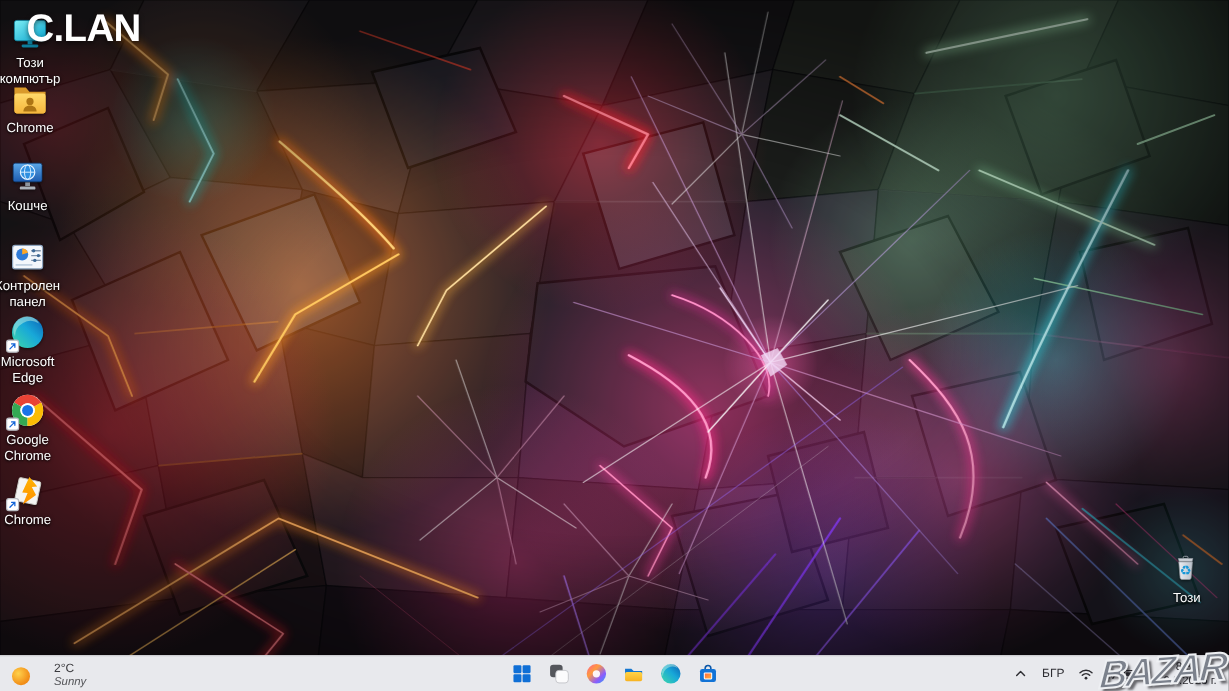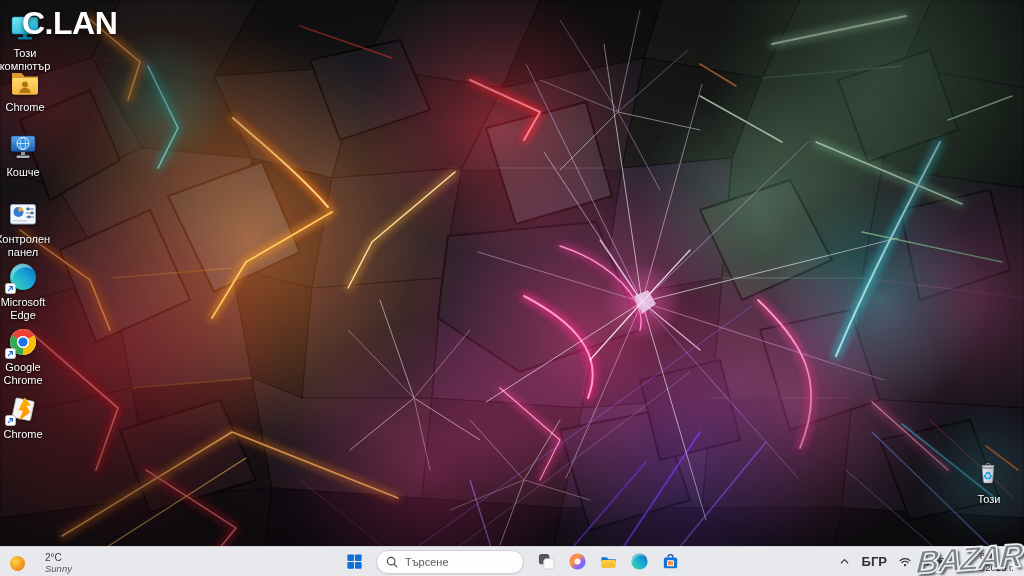--- a/index.html
+++ b/index.html
@@ -44,21 +44,21 @@
   .tbtn svg{width:19px;height:19px;}
   .searchbox{position:relative;width:146px;height:22px;margin:0 4px;background:#fdfdfe;
     border:1px solid #cfd0d5;border-radius:12px;display:flex;align-items:center;
     box-shadow:0 1px 1px rgba(0,0,0,.06);}
   .searchbox svg{position:absolute;left:9px;width:12px;height:12px;}
   .search-input{border:0;outline:0;background:transparent;width:100%;height:100%;
     padding:0 8px 0 28px;font-size:11px;color:#5b5b60;font-family:inherit;}
   .search-input::placeholder{color:#5b5b60;opacity:1;}
   .tray{position:absolute;right:6px;top:0;height:29px;display:flex;align-items:center;gap:9px;}
   .tray svg{display:block;}
-  .lang{font-size:13px;color:#2e2e33;cursor:pointer;padding:0 2px;font-weight:bold;}
+  .lang{font-size:10px;color:#2e2e33;cursor:pointer;padding:0 2px;}
   .sysicons{display:flex;align-items:center;gap:5px;cursor:pointer;}
   .clock{display:flex;flex-direction:column;align-items:center;line-height:1.25;
     font-size:9.5px;color:#2e2e33;cursor:pointer;min-width:58px;}
   .trbtn{cursor:pointer;display:flex;align-items:center;}
 </style>
 </head>
 <body>
 
 <div class="screen">
 
@@ -475,27 +475,20 @@
       <div class="tbtn">
         <svg viewBox="0 0 20 20">
           <g fill="#0f6fd6">
             <rect x="2.5" y="2.5" width="7" height="7" rx="1"></rect>
               <rect x="10.5" y="2.5" width="7" height="7" rx="1"></rect>
             <rect x="2.5" y="10.5" width="7" height="7" rx="1"></rect>
               <rect x="10.5" y="10.5" width="7" height="7" rx="1"></rect>
           </g>
         </svg>
       </div>
-      <div class="searchbox">
-        <svg viewBox="0 0 14 14">
-          <circle cx="6" cy="6" r="4.4" stroke="#4a4a4e" stroke-width="1.4" fill="none"></circle>
-          <line x1="9.4" y1="9.4" x2="12.6" y2="12.6" stroke="#4a4a4e" stroke-width="1.4" stroke-linecap="round"></line>
-        </svg>
-        <input class="search-input" readonly="" placeholder="Търсене" style="">
-      </div>
       <div class="tbtn">
         <svg viewBox="0 0 20 20">
           <rect x="2" y="2" width="11" height="11" rx="2.8" fill="#54565c"></rect>
           <rect x="7" y="7" width="11" height="11" rx="2.8" fill="#fbfbfc" stroke="#c3c4c8" stroke-width=".8"></rect>
         </svg>
       </div>
       <div class="tbtn">
         <svg viewBox="0 0 20 20">
           <defs>
               <linearGradient id="gCop" x1="0" y1="0" x2="1" y2="1">

